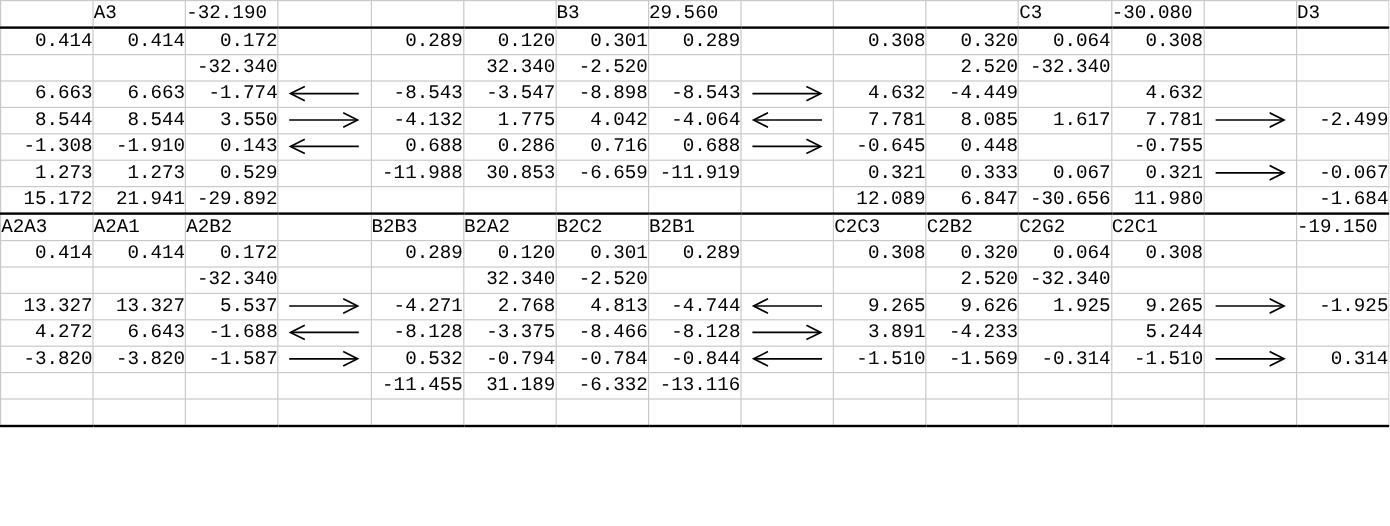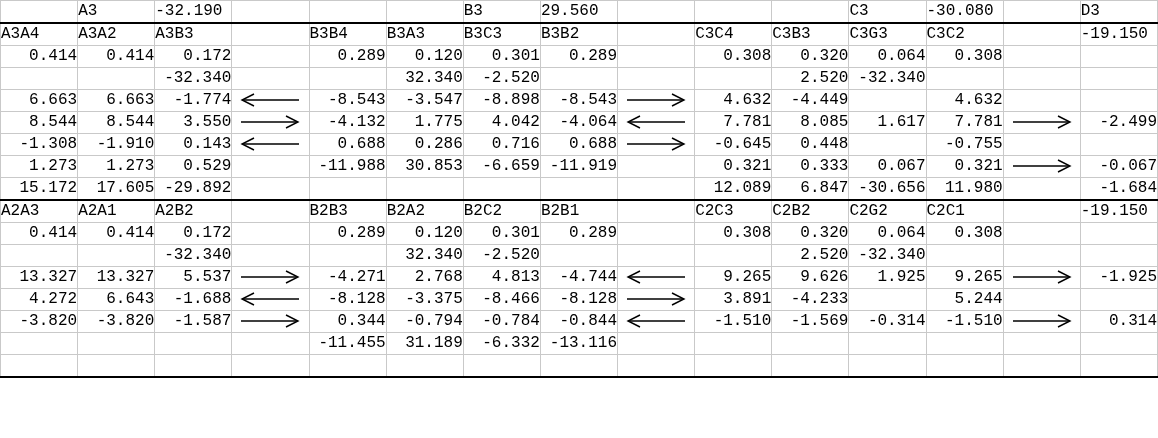--- a/index.html
+++ b/index.html
@@ -72,37 +72,20 @@
           <td class="al">29.560</td>
           <td></td>
           <td></td>
           <td></td>
           <td class="hl al">C3</td>
           <td class="al">-30.080</td>
           <td></td>
           <td class="hl al">D3</td>
         </tr>
         <tr>
-          <td class="al">A3A4</td>
-          <td class="hl al">A3A2</td>
-          <td class="al">A3B3</td>
-          <td></td>
-          <td class="al">B3B4</td>
-          <td class="al">B3A3</td>
-          <td class="hl al">B3C3</td>
-          <td class="al">B3B2</td>
-          <td></td>
-          <td class="al">C3C4</td>
-          <td class="al">C3B3</td>
-          <td class="hl al">C3G3</td>
-          <td class="al">C3C2</td>
-          <td></td>
-          <td class="hl al">-19.150</td>
-        </tr>
-        <tr>
           <td class="ar">0.414</td>
           <td class="hl ar">0.414</td>
           <td class="ar">0.172</td>
           <td></td>
           <td class="ar">0.289</td>
           <td class="ar">0.120</td>
           <td class="hl ar">0.301</td>
           <td class="ar">0.289</td>
           <td></td>
           <td class="ar">0.308</td>
@@ -216,21 +199,21 @@
           <td class="hl ar">0.067</td>
           <td class="ar">0.321</td>
           <td class="ac"><span class="arrow-wrap"><svg class="arrow" width="64" height="14" viewBox="0 0 64 14">
                 <line x1="3" y1="7" x2="59" y2="7" stroke="#000" stroke-width="1.4"></line>
                 <path d="M48 1 L60 7 L48 13" fill="none" stroke="#000" stroke-width="1.4"></path>
               </svg></span></td>
           <td class="hl ar">-0.067</td>
         </tr>
         <tr class="hb">
           <td class="ar">15.172</td>
-          <td class="hl ar">17.605</td>
+          <td class="hl ar">21.941</td>
           <td class="ar">-29.892</td>
           <td></td>
           <td></td>
           <td></td>
           <td class="hl"></td>
           <td></td>
           <td></td>
           <td class="ar">12.089</td>
           <td class="ar">6.847</td>
           <td class="hl ar">-30.656</td>
@@ -339,21 +322,21 @@
           <td class="hl"></td>
         </tr>
         <tr>
           <td class="ar">-3.820</td>
           <td class="hl ar">-3.820</td>
           <td class="ar">-1.587</td>
           <td class="ac"><span class="arrow-wrap"><svg class="arrow" width="64" height="14" viewBox="0 0 64 14">
                 <line x1="3" y1="7" x2="59" y2="7" stroke="#000" stroke-width="1.4"></line>
                 <path d="M48 1 L60 7 L48 13" fill="none" stroke="#000" stroke-width="1.4"></path>
               </svg></span></td>
-          <td class="ar">0.344</td>
+          <td class="ar">0.532</td>
           <td class="ar">-0.794</td>
           <td class="hl ar">-0.784</td>
           <td class="ar">-0.844</td>
           <td class="ac"><span class="arrow-wrap"><svg class="arrow" width="64" height="14" viewBox="0 0 64 14">
                 <line x1="5" y1="7" x2="61" y2="7" stroke="#000" stroke-width="1.4"></line>
                 <path d="M16 1 L4 7 L16 13" fill="none" stroke="#000" stroke-width="1.4"></path>
               </svg></span></td>
           <td class="ar">-1.510</td>
           <td class="ar">-1.569</td>
           <td class="hl ar">-0.314</td>

